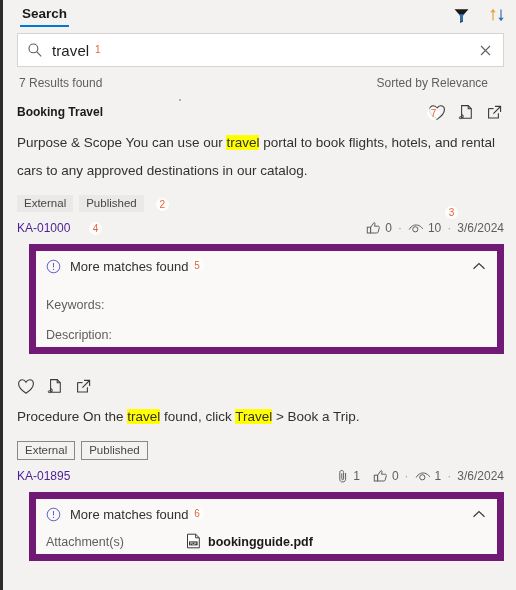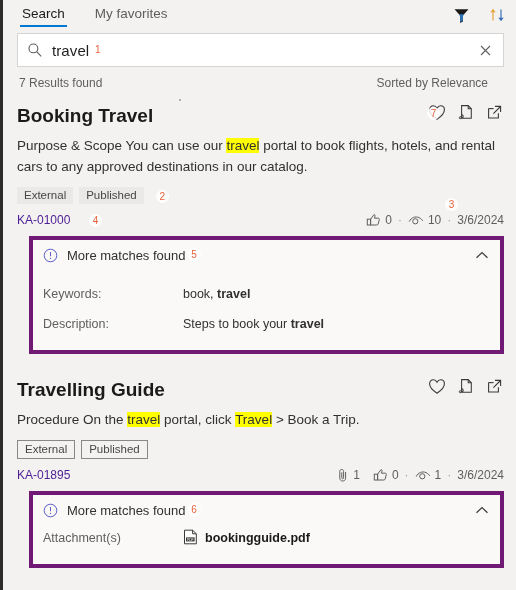--- a/index.html
+++ b/index.html
@@ -48,21 +48,21 @@
     font-size: 13.5px;
     color: #605e5c;
     padding: 2px 2px 6px 2px;
     margin-right: 26px;
     cursor: pointer;
     position: relative;
     white-space: nowrap;
   }
   .tab.active {
     color: #1b1a19;
-    font-weight: normal;
+    font-weight: bold;
   }
   .tab.active::after {
     content: "";
     position: absolute;
     left: 0; right: 0;
     bottom: 0;
     height: 2.5px;
     background: #0078d4;
   }
   .toolbar-icons {
@@ -143,37 +143,37 @@
     margin: 0 12px 0 14px;
     padding-top: 14px;
     position: relative;
   }
   .result-head {
     display: flex;
     align-items: flex-start;
     justify-content: space-between;
   }
   .result-title {
-    font-size: 19px;
+    font-size: 12px;
     font-weight: bold;
     color: #1b1a19;
     cursor: pointer;
     padding-top: 1px;
   }
   .result-actions {
     display: flex;
     align-items: center;
     gap: 11px;
     padding-top: 0px;
   }
   .act { cursor: pointer; line-height: 0; }
 
   .snippet {
     font-size: 13.5px;
-    line-height: 21px;
+    line-height: 28px;
     color: #323130;
     margin-top: 8px;
     max-width: 494px;
   }
   .hl { background: #ffff00; }
 
   .tags { margin-top: 10px; display: flex; align-items: flex-end; gap: 6px; }
   .tag {
     font-size: 11.5px;
     color: #484644;
@@ -196,23 +196,23 @@
     position: relative;
   }
   .kaid { color: #4c1d95; }
   .stats { display: flex; align-items: center; gap: 5px; white-space: nowrap; }
   .stat { display: inline-flex; align-items: center; gap: 4px; }
   .dot { color: #a19f9d; padding: 0 1px; }
 
   
   .matches {
     margin: 9px 0 0 12px;
-    border: 4px solid #701a75;
+    border: 7px solid #701a75;
     background: #faf9f8;
-    padding: 8px 10px 16px 10px;
+    padding: 8px 10px 2px 10px;
   }
   .matches-head {
     display: flex;
     align-items: center;
     cursor: pointer;
     position: relative;
   }
   .info-icon { line-height: 0; margin-right: 9px; }
   .matches-label { font-size: 13px; color: #323130; }
   .chev { margin-left: auto; line-height: 0; }
@@ -244,21 +244,20 @@
 </style>
 </head>
 <body>
 
 <div id="left-edge"></div>
 
 <div id="root">
 
   <div class="tabbar">
     <div class="tab active">Search</div>
-    <div class="tab">My favorites</div>
 
     <div class="toolbar-icons">
       <span class="tb-icon" title="Filter">
         <svg width="17" height="17" viewBox="0 0 17 17">
           <path d="M1.5 2.2 H15.5 L9.9 8.6 V14.6 L7.1 16 V8.6 Z" fill="#1b1a19"></path>
           <path d="M5.6 7.2 H11.4 L9.9 8.9 V13.6 L7.1 15 V8.9 Z" fill="#2e75b6"></path>
         </svg>
       </span>
       <span class="tb-icon" title="Sort">
         <svg width="18" height="18" viewBox="0 0 18 18">
@@ -381,37 +380,30 @@
             <polyline points="2.5,7.8 8,2.6 13.5,7.8" fill="none" stroke="#3b3a39" stroke-width="1.2"></polyline>
           </svg>
         </span>
       </div>
 
       <div class="mrow">
       </div>
 
       <div class="mrow">
         <div class="mkey">Keywords:</div>
-        <div class="mval">
-          <span>book, </span><b>travel</b>
-        </div>
       </div>
 
       <div class="mrow">
         <div class="mkey">Description:</div>
-        <div class="mval">
-          <span>Steps to book your </span><b>travel</b>
-        </div>
       </div>
     </div>
   </div>
 
   <div class="result" style="padding-top:24px;">
     <div class="result-head">
-      <div class="result-title">Travelling Guide</div>
       <div class="result-actions">
         <span class="act">
           <svg width="18" height="17" viewBox="0 0 18 17">
             <path d="M9 15.2 C9 15.2 1.6 10.6 1.6 5.8 C1.6 3.4 3.3 1.8 5.3 1.8 C6.9 1.8 8.3 2.9 9 4.2 C9.7 2.9 11.1 1.8 12.7 1.8 C14.7 1.8 16.4 3.4 16.4 5.8 C16.4 10.6 9 15.2 9 15.2 Z" fill="none" stroke="#3b3a39" stroke-width="1.1"></path>
           </svg>
         </span>
         <span class="act">
           <svg width="18" height="17" viewBox="0 0 18 17">
             <path d="M4.6 1.6 H11.2 L14.3 4.8 V14.2 H4.6 Z" fill="none" stroke="#3b3a39" stroke-width="1.05"></path>
             <path d="M11.2 1.6 V4.8 H14.3" fill="none" stroke="#3b3a39" stroke-width="1.05"></path>
@@ -424,21 +416,21 @@
             <path d="M2.6 4.6 V14 H12.4 V9.2" fill="none" stroke="#3b3a39" stroke-width="1.1"></path>
             <path d="M2.6 4.6 H7.6" fill="none" stroke="#3b3a39" stroke-width="1.1"></path>
             <path d="M9.0 2.4 H14.6 V8.0" fill="none" stroke="#3b3a39" stroke-width="1.1"></path>
             <line x1="14.5" y1="2.5" x2="7.4" y2="9.6" stroke="#3b3a39" stroke-width="1.1"></line>
           </svg>
         </span>
       </div>
     </div>
 
     <div class="snippet">
-      <span>Procedure On the </span><span class="hl">travel</span><span> portal, click </span><span class="hl">Travel</span><span> &gt; Book a Trip.</span>
+      <span>Procedure On the </span><span class="hl">travel</span><span> found, click </span><span class="hl">Travel</span><span> &gt; Book a Trip.</span>
     </div>
 
     <div class="tags">
       <span class="tag outlined">External</span>
       <span class="tag outlined">Published</span>
     </div>
 
     <div class="idline">
       <span class="kaid">KA-01895</span>
       <span class="stats">

